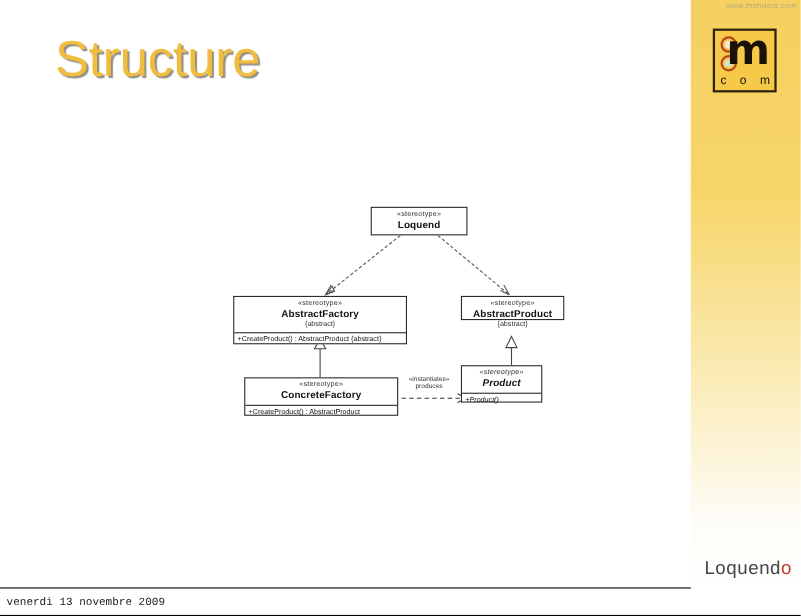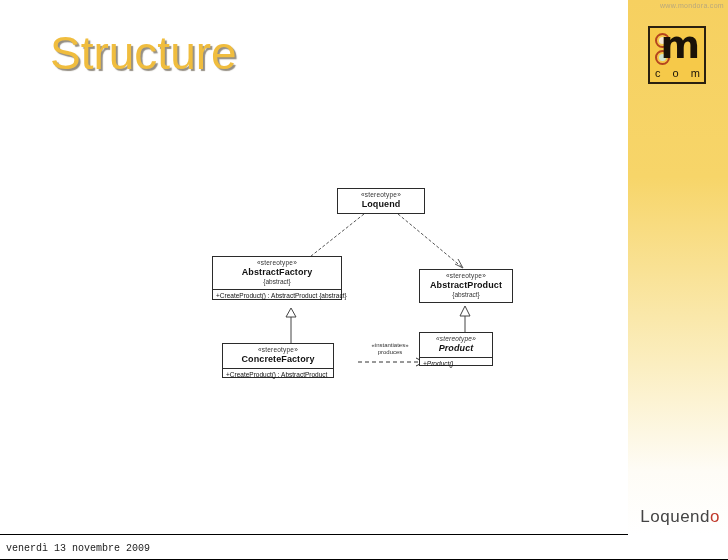--- a/index.html
+++ b/index.html
@@ -154,38 +154,38 @@
       <path d="M424,362 L416,366" stroke="#333" stroke-width="1" fill="none"></path>
     </svg>
 
     <div class="uml-box" style="left:337px;top:188px;width:88px;height:26px;">
       <div class="uml-head">
         <div class="stereo">«stereotype»</div>
         <div class="cname">Loquend</div>
       </div>
     </div>
 
-    <div class="uml-box" style="left:212px;top:256px;width:130px;height:44px;">
+    <div class="uml-box" style="left:212px;top:269px;width:158px;height:44px;">
       <div class="uml-head">
         <div class="stereo">«stereotype»</div>
         <div class="cname">AbstractFactory</div>
         <div class="cmod">{abstract}</div>
       </div>
       <div class="uml-sep uml-ops">+CreateProduct() : AbstractProduct {abstract}</div>
     </div>
 
-    <div class="uml-box" style="left:419px;top:269px;width:94px;height:34px;">
+    <div class="uml-box" style="left:419px;top:269px;width:94px;height:22px;">
       <div class="uml-head">
         <div class="stereo">«stereotype»</div>
         <div class="cname">AbstractProduct</div>
         <div class="cmod">{abstract}</div>
       </div>
     </div>
 
-    <div class="uml-box" style="left:222px;top:343px;width:112px;height:35px;">
+    <div class="uml-box" style="left:222px;top:343px;width:140px;height:35px;">
       <div class="uml-head">
         <div class="stereo">«stereotype»</div>
         <div class="cname">ConcreteFactory</div>
       </div>
       <div class="uml-sep uml-ops">+CreateProduct() : AbstractProduct</div>
     </div>
 
     <div class="uml-box" style="left:419px;top:332px;width:74px;height:34px;font-style:italic;">
       <div class="uml-head">
         <div class="stereo">«stereotype»</div>

